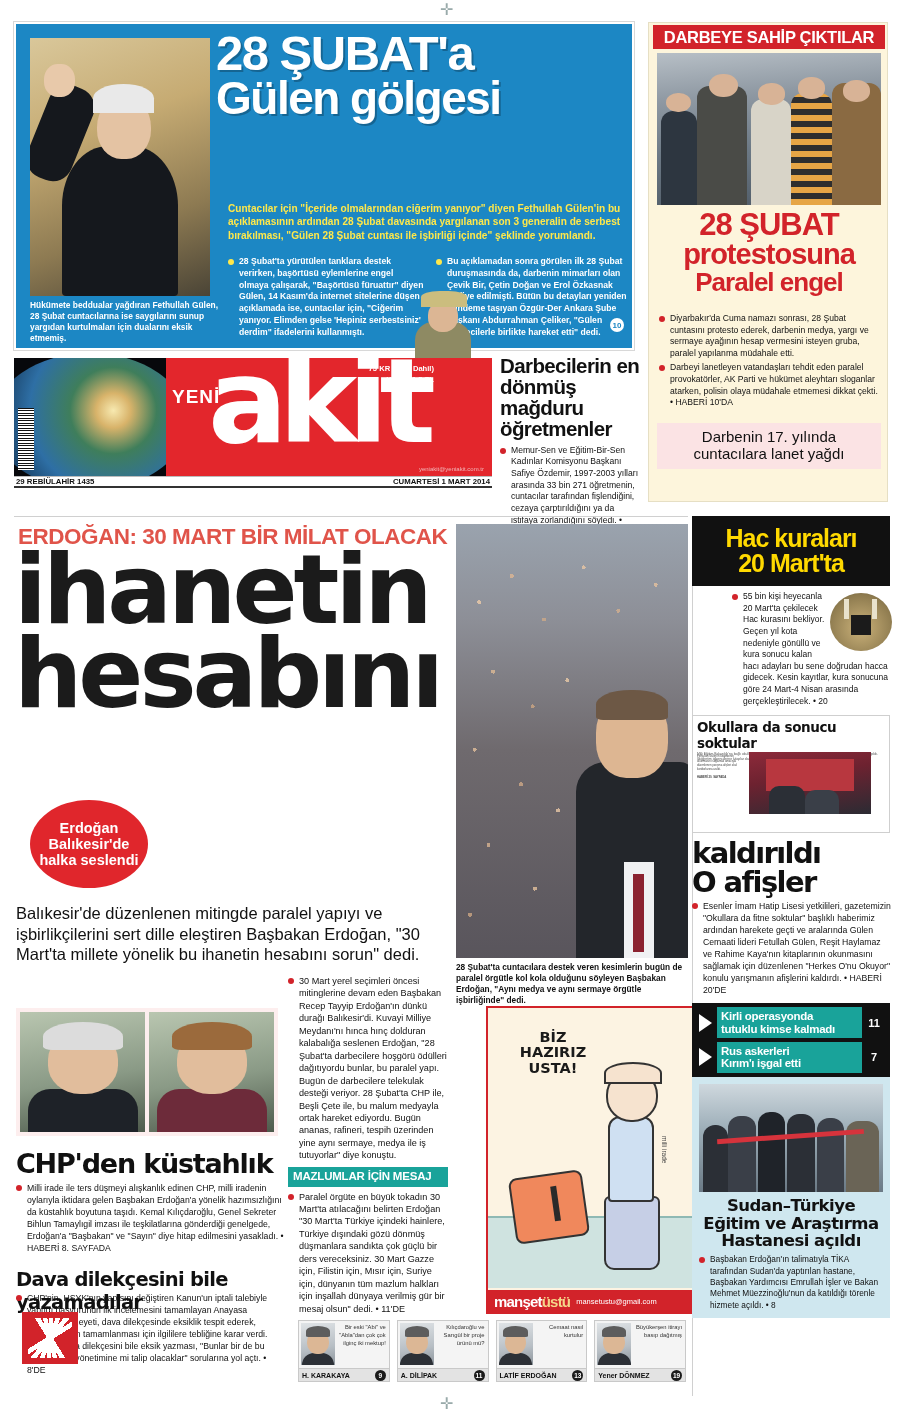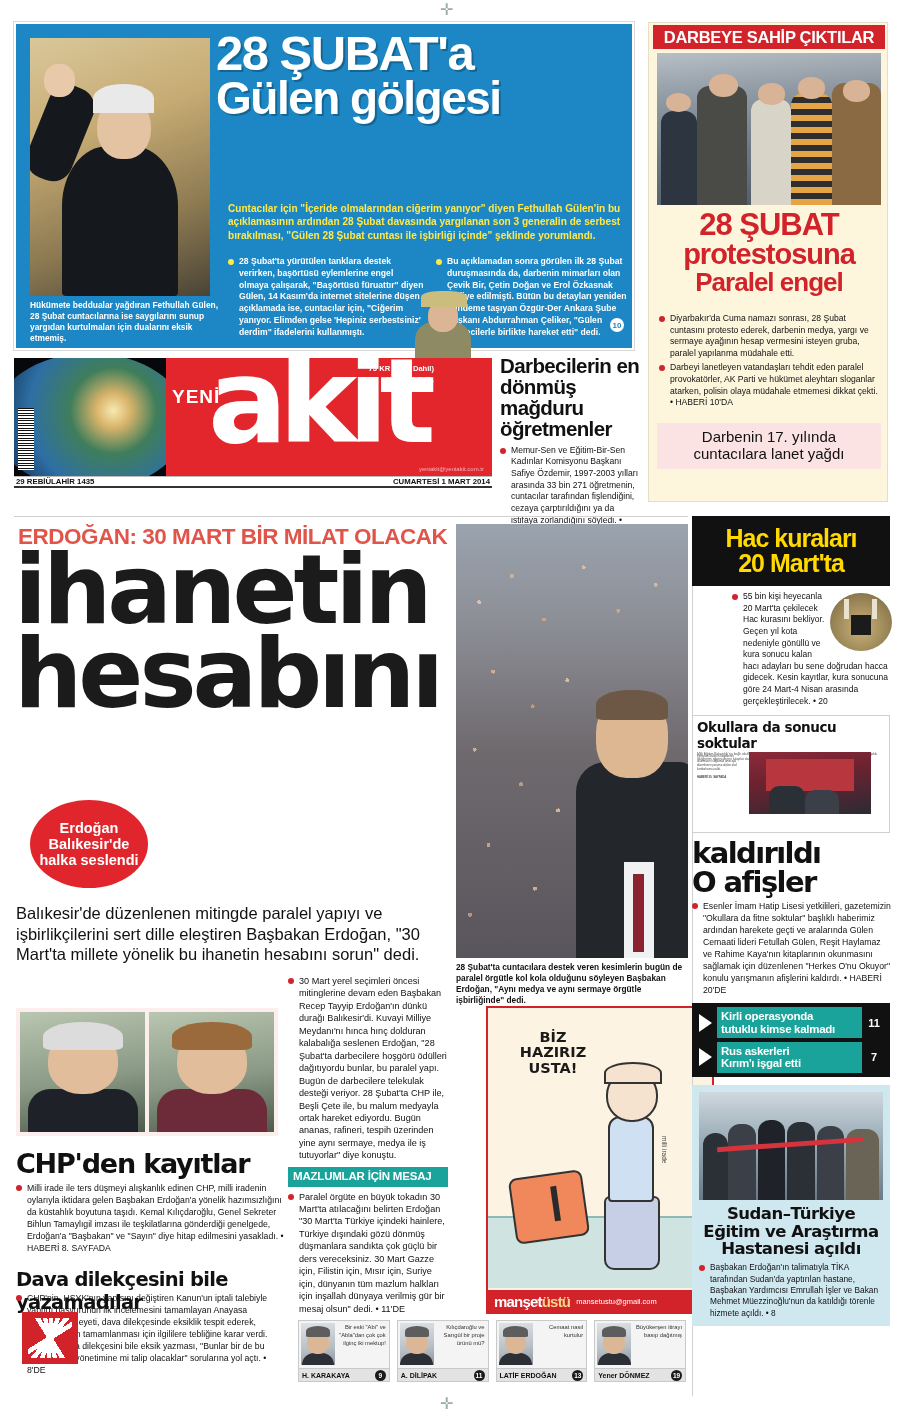--- a/index.html
+++ b/index.html
@@ -403,21 +403,21 @@
     width:0; height:0; border-left:13px solid #ffffff;
     border-top:9px solid transparent; border-bottom:9px solid transparent;
     margin:0 5px 0 3px;
   }
   .teal-label {
     flex:1; background:#19a39a; color:#fff; font-size:11.5px; font-weight:bold;
     line-height:1.08; padding:3px 4px; letter-spacing:-.3px;
   }
   .teal-page { width:24px; text-align:center; color:#fff; font-size:11px; font-weight:bold; }
 
-  .sudan-box { margin-top:8px; width:198px; background:#cfe7ef; padding:7px; }
+  .sudan-box { width:198px; background:#cfe7ef; padding:7px; }
   .sudan-photo { width:184px; height:108px; overflow:hidden; position:relative;
     background:linear-gradient(180deg,#cfd8de 0%,#9fb0ba 40%,#6b7a86 100%); }
   .sudan-photo .p { position:absolute; bottom:0; border-radius:12px 12px 0 0; }
   .sudan-photo .ribbon { position:absolute; left:10%; top:46%; width:80%; height:5px;
     background:#d6333c; transform:rotate(-4deg); }
   .sudan-head { margin-top:5px; font-size:16.5px; font-weight:bold; text-align:center;
     line-height:1.08; color:#111; letter-spacing:-.5px;
     font-family:"DejaVu Sans", sans-serif; }
   .sudan-body { margin-top:4px; font-size:8.3px; line-height:1.37; color:#111; position:relative; }
 
@@ -592,21 +592,21 @@
         <div class="fsuit"></div>
         <div class="fhead"></div>
         <div class="fhair"></div>
       </div>
     <div class="ph f2">
         <div class="fsuit"></div>
         <div class="fhead"></div>
         <div class="fhair"></div>
       </div>
   </div>
-  <div class="chp-head">CHP'den kayıtlar</div>
+  <div class="chp-head">CHP'den küstahlık</div>
   <div class="chp-body bullet-r" style="padding-left:11px;">Milli irade ile ters düşmeyi alışkanlık edinen CHP, milli iradenin oylarıyla iktidara gelen Başbakan Erdoğan'a yönelik hazımsızlığını da küstahlık boyutuna taşıdı. Kemal Kılıçdaroğlu, Genel Sekreter Bihlun Tamaylıgil imzası ile teşkilatlarına gönderdiği genelgede, Erdoğan'a "Başbakan" ve "Sayın" diye hitap edilmesini yasakladı.    • HABERİ 8. SAYFADA</div>
   <div class="chp-head2">Dava dilekçesini bile yazamadılar</div>
   <div class="chp-body2 bullet-r" style="padding-left:11px;">CHP'nin, HSYK'nın yapısını değiştiren Kanun'un iptali talebiyle yaptığı başvurunun ilk incelemesini tamamlayan Anayasa Mahkemesi heyeti, dava dilekçesinde eksiklik tespit ederek, noksanlıkların tamamlanması için ilgililere tebliğine karar verdi. CHP'nin dava dilekçesini bile eksik yazması, "Bunlar bir de bu kafayla ülke yönetimine mi talip olacaklar" sorularına yol açtı.  • 8'DE</div>
   <div class="chp-logo">
       <div class="arrows"></div>
     </div>
 
   <div class="cartoon">
     <div class="floor"></div>
     <div class="cart-bubble">BİZ HAZIRIZ USTA!</div>

